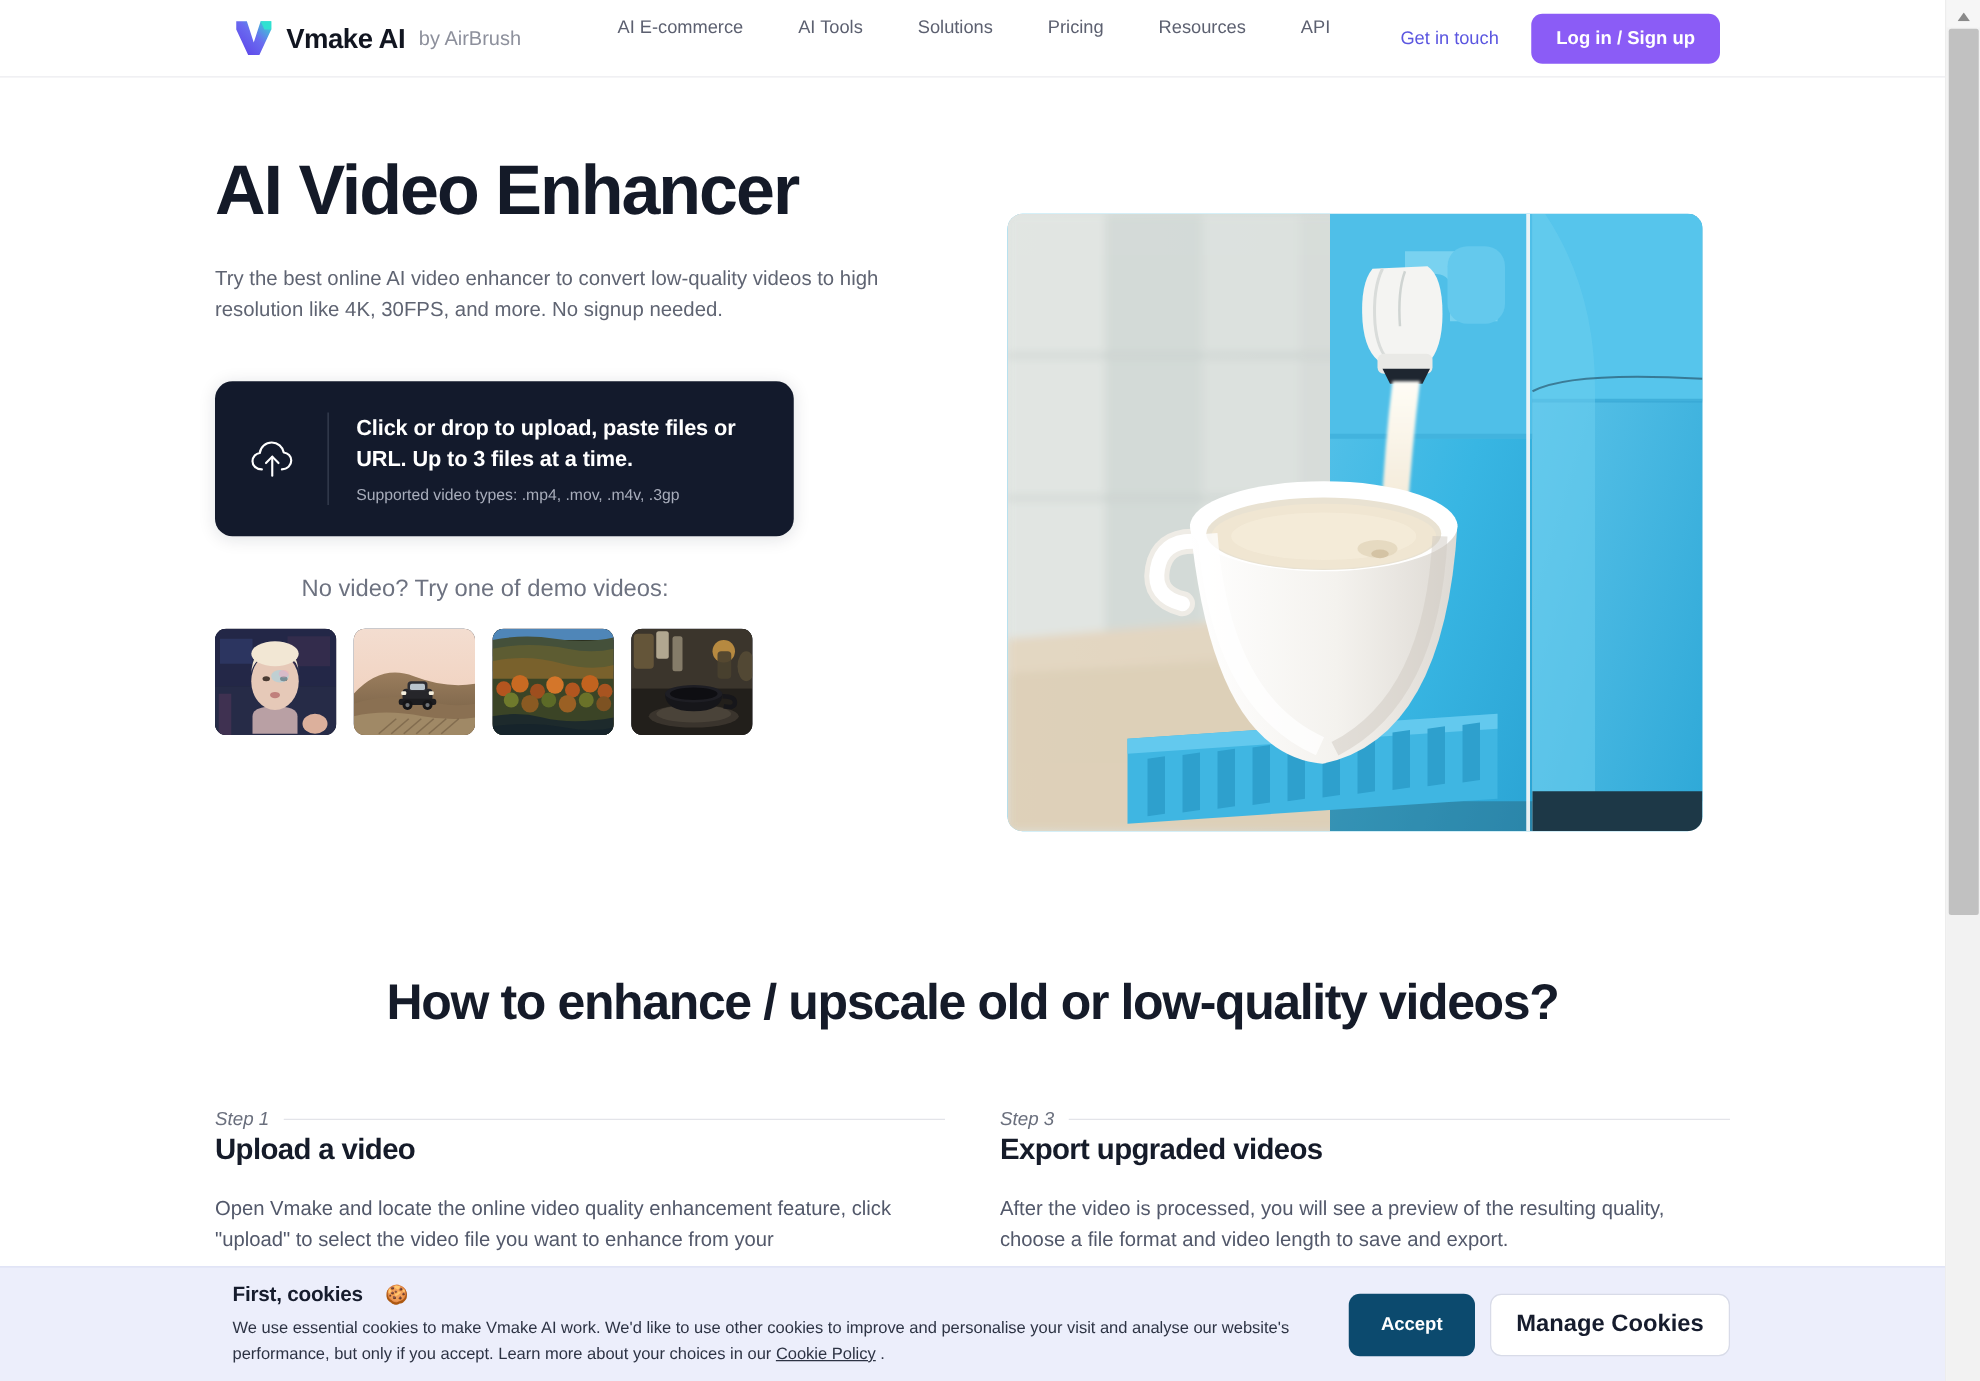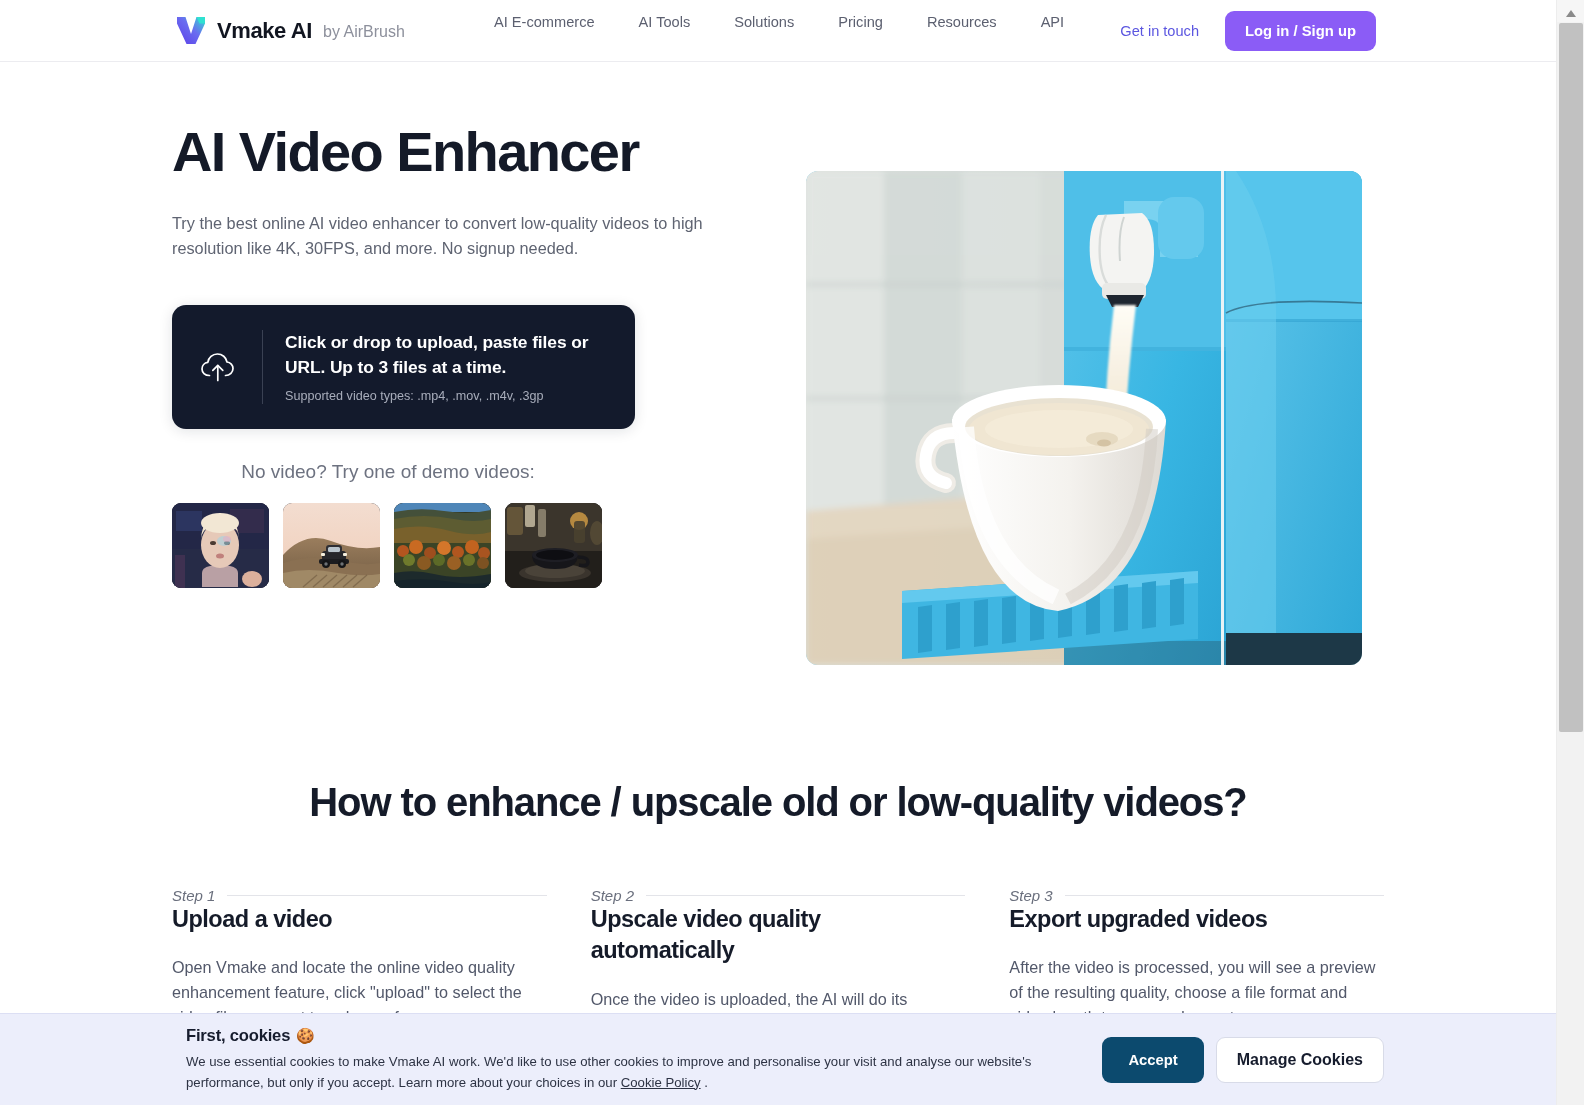--- a/index.html
+++ b/index.html
@@ -33,21 +33,21 @@
     height: 62px;
     width: 100%;
     background: #ffffff;
     border-bottom: 1px solid #ececf0;
     display: flex;
     align-items: center;
   }
 
   .brand {
     position: absolute;
-    left: 174px;
+    left: 186px;
     top: 14px;
     display: flex;
     align-items: center;
     gap: 9px;
   }
   .brand-logo {
     width: 34px;
     height: 33px;
     display: block;
   }
@@ -285,21 +285,21 @@
     height: 92px;
   }
   .cookie-text { flex: 1 1 auto; }
   .cookie-title {
     font-size: 16.6px;
     font-weight: 700;
     color: #161c2d;
     letter-spacing: -0.2px;
     display: flex;
     align-items: center;
-    gap: 6px;
+    gap: 18px;
   }
   .cookie-emoji { font-size: 15px; }
   .cookie-body {
     margin-top: 6px;
     font-size: 13.2px;
     line-height: 1.52;
     color: #2d3344;
     max-width: 960px;
   }
   .cookie-link {
@@ -320,21 +320,21 @@
     border: none;
     border-radius: 9px;
     padding: 13px 26px;
     cursor: pointer;
     font-family: inherit;
     white-space: nowrap;
   }
   .btn-manage {
     background: #ffffff;
     color: #161c2d;
-    font-size: 16px;
+    font-size: 19px;
     font-weight: 700;
     border: 1px solid #d8dbe8;
     border-radius: 9px;
     padding: 13px 20px;
     cursor: pointer;
     font-family: inherit;
     white-space: nowrap;
   }
 
   
@@ -658,28 +658,20 @@
 
       <div class="step">
         <div class="step-head">
           <span class="step-num">Step 1</span>
           <span class="step-rule"></span>
         </div>
         <div class="step-title">Upload a video</div>
         <div class="step-body">Open Vmake and locate the online video quality enhancement feature, click "upload" to select the video file you want to enhance from your</div>
       </div>
 
-      <div class="step">
-        <div class="step-head">
-          <span class="step-num">Step 2</span>
-          <span class="step-rule"></span>
-        </div>
-        <div class="step-title">Upscale video quality automatically</div>
-        <div class="step-body">Once the video is uploaded, the AI will do its</div>
-      </div>
 
       <div class="step">
         <div class="step-head">
           <span class="step-num">Step 3</span>
           <span class="step-rule"></span>
         </div>
         <div class="step-title">Export upgraded videos</div>
         <div class="step-body">After the video is processed, you will see a preview of the resulting quality, choose a file format and video length to save and export.</div>
       </div>
 

